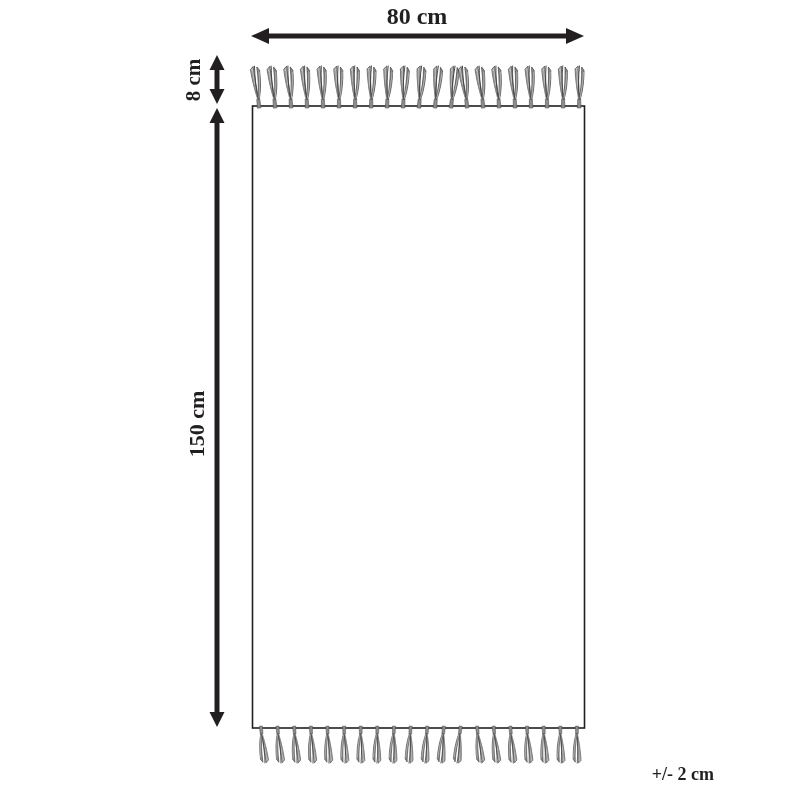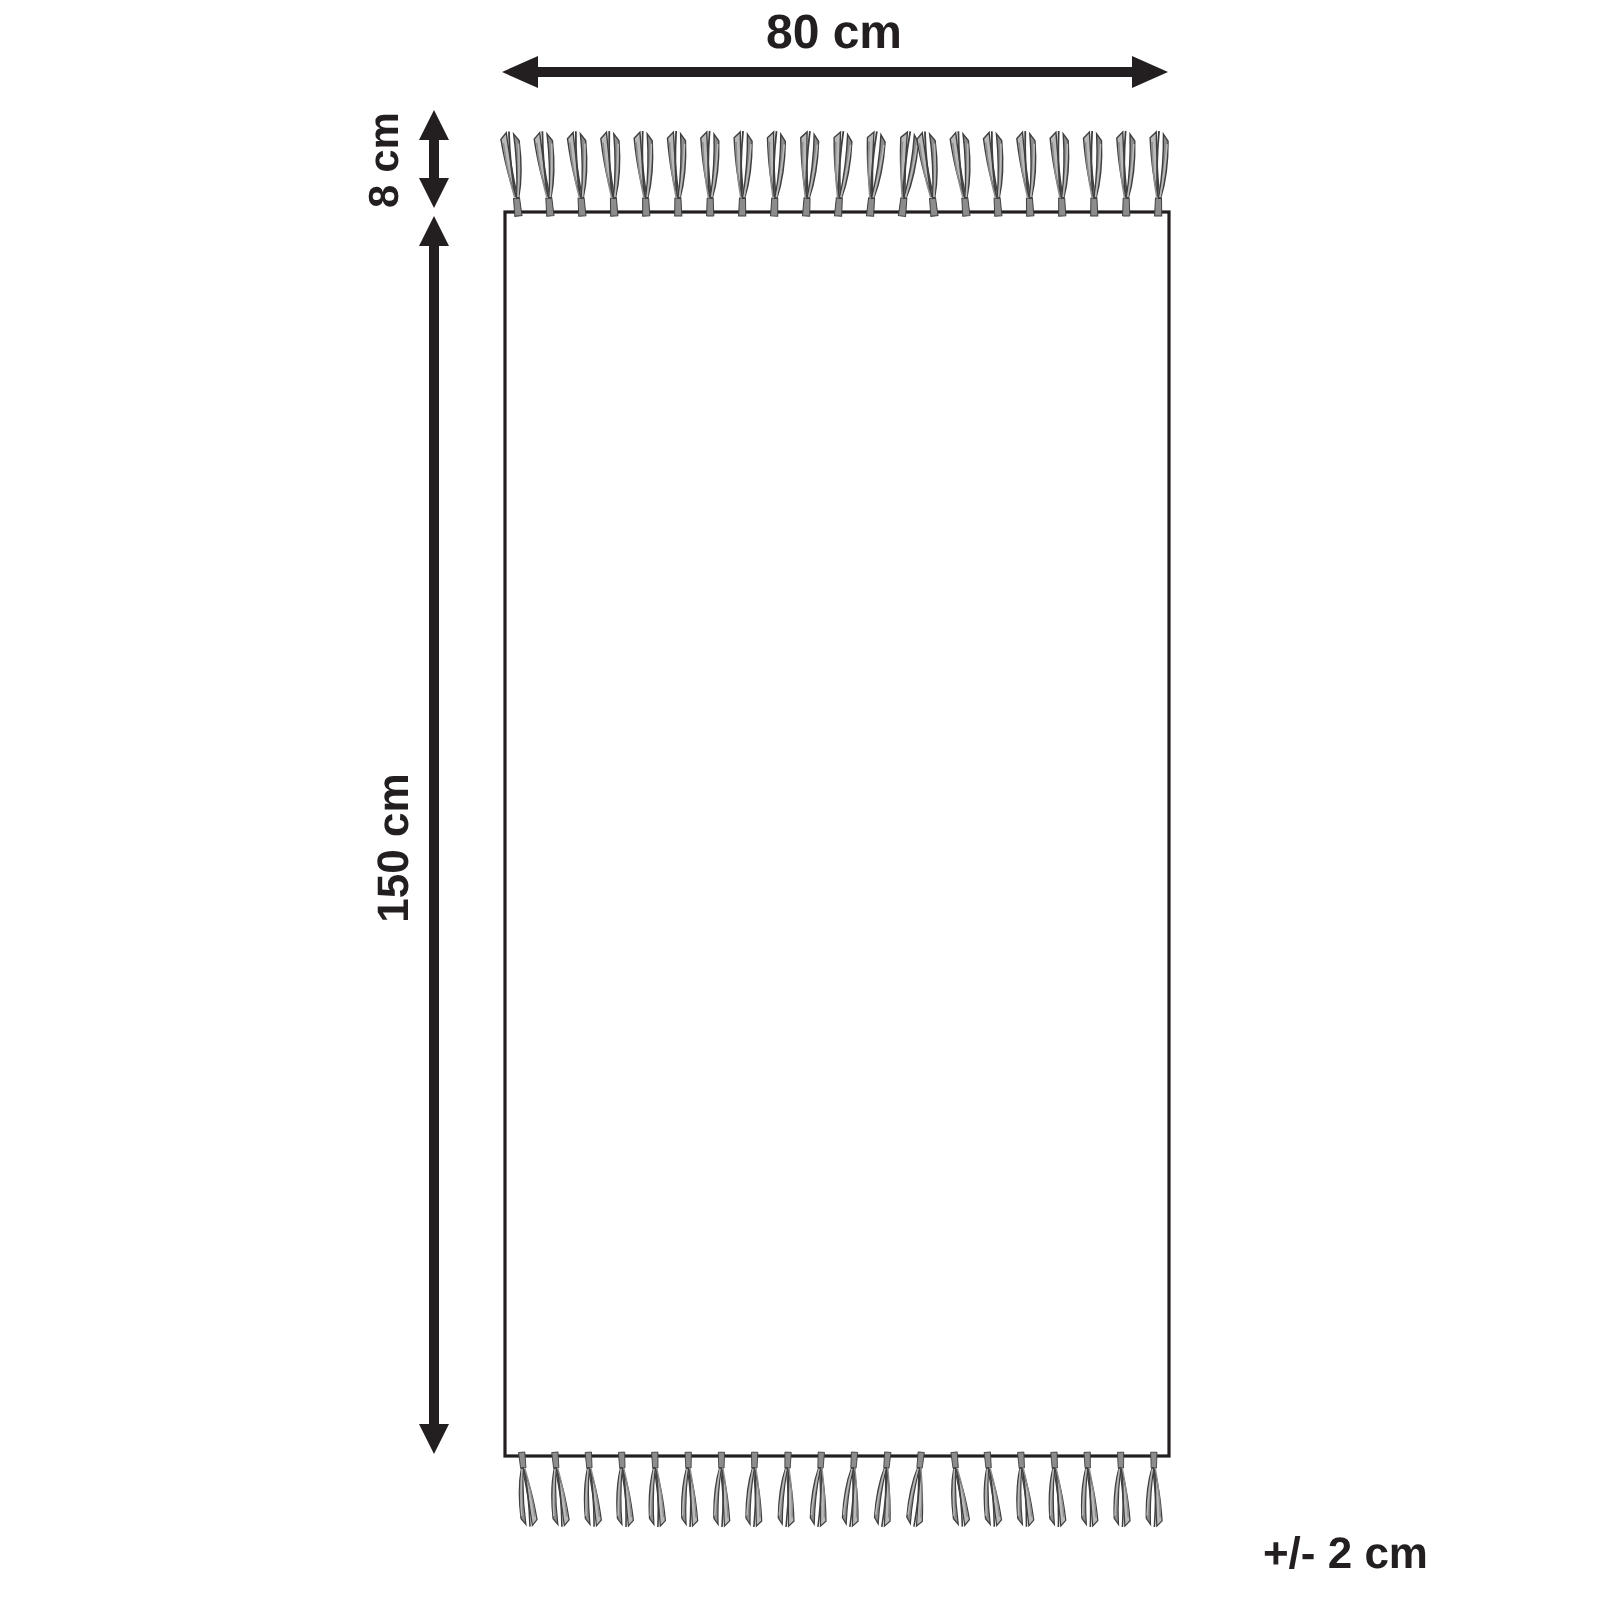--- a/index.html
+++ b/index.html
@@ -8,21 +8,21 @@
     --tassel-light:#b9b9b9;
     --tassel-mid:#8c8c8c;
     --tassel-dark:#3f3f3f;
   }
   html,body{margin:0;padding:0;background:var(--bg);}
   .canvas{
     position:relative;
     width:727px;height:800px;
     background:var(--bg);
     overflow:hidden;
-    font-family:Liberation Sans, sans-serif;
+    font-family:Liberation Serif, serif;
   }
   svg{position:absolute;left:0;top:0;}
   .ink-fill{fill:var(--ink);stroke:none;}
   .ink-line{stroke:var(--ink);stroke-width:5;fill:none;}
   .rug-rect{fill:var(--bg);stroke:var(--ink);stroke-width:1.6;}
   .t-neck{fill:var(--tassel-mid);stroke:var(--tassel-dark);stroke-width:.5;}
   .t-bodyL{fill:var(--tassel-light);stroke:var(--tassel-dark);stroke-width:.7;}
   .t-bodyR{fill:var(--tassel-mid);stroke:var(--tassel-dark);stroke-width:.7;}
   .t-strand1{fill:none;stroke:var(--tassel-dark);stroke-width:.9;}
   .t-strand2{fill:none;stroke:var(--tassel-mid);stroke-width:.8;}
@@ -42,21 +42,21 @@
     text-align:center;font-size:21px;
     transform:rotate(-90deg);
   }
   .label-length{
     left:137px;top:411px;width:120px;height:26px;line-height:26px;
     text-align:center;font-size:22px;
     transform:rotate(-90deg);
   }
   .label-tolerance{
     left:618px;top:764px;width:96px;
-    text-align:right;font-size:22px;
+    text-align:right;font-size:18px;
   }
 </style>
 </head>
 <body>
 
 <div class="canvas">
 
   <svg width="800" height="800" viewBox="0 0 800 800">
     <defs>
       <g id="tassel">

